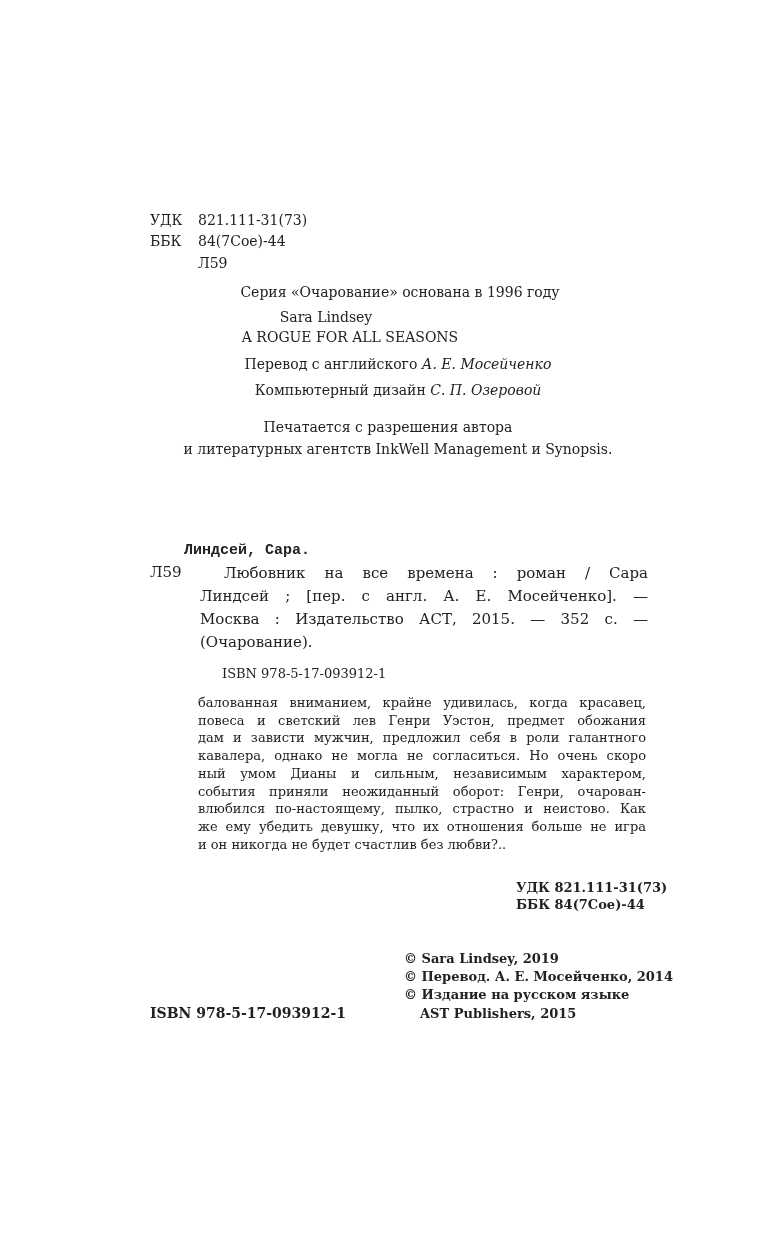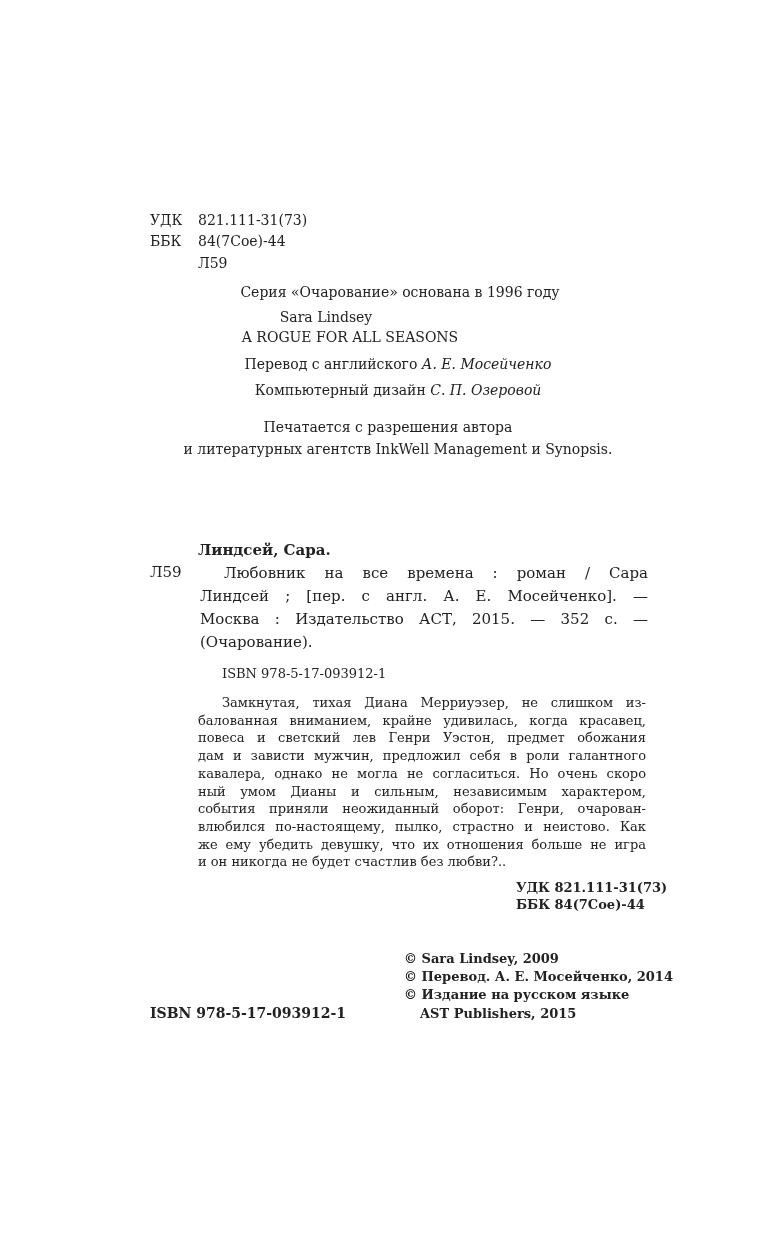--- a/index.html
+++ b/index.html
@@ -42,44 +42,43 @@
 </div>
 
 <div class="abs t14 center" style="left:0; width:796px; top:381px;">
   <span>Компьютерный дизайн</span>
   <span class="it">С. П. Озеровой</span>
 </div>
 
 <div class="abs t14 center" style="left:0; width:776px; top:418px;">Печатается с разрешения автора</div>
 <div class="abs t14 center" style="left:0; width:796px; top:440px;">и литературных агентств InkWell Management и Synopsis.</div>
 
-<div class="abs t15 b" style="left:198px; top:540px;">Линдсей, Сара.</div>
+<div class="abs t15 b" style="left:184px; top:540px;font-family:Liberation Mono, monospace;">Линдсей, Сара.</div>
 <div class="abs t15" style="left:150px; top:562px;">Л59</div>
 <div class="abs t15" style="left:200px; top:562px; width:448px; white-space:normal;">
   <span class="para-line indent" style="line-height:23px;">Любовник на все времена : роман / Сара</span>
   <span class="para-line" style="line-height:23px;">Линдсей ; [пер. с англ. А. Е. Мосейченко]. —</span>
   <span class="para-line" style="line-height:23px;">Москва : Издательство АСТ, 2015. — 352 с. —</span>
   <span class="para-line last" style="line-height:23px;">(Очарование).</span>
 </div>
 <div class="abs t13" style="left:222px; top:665px;">ISBN 978-5-17-093912-1</div>
 
 <div class="abs t13" style="left:198px; top:694px; width:448px; white-space:normal;">
-  <span class="para-line indent">Замкнутая, тихая Диана Мерриуэзер, не слишком из-</span>
   <span class="para-line">балованная вниманием, крайне удивилась, когда красавец,</span>
   <span class="para-line">повеса и светский лев Генри Уэстон, предмет обожания</span>
   <span class="para-line">дам и зависти мужчин, предложил себя в роли галантного</span>
   <span class="para-line">кавалера, однако не могла не согласиться. Но очень скоро</span>
   <span class="para-line">ный умом Дианы и сильным, независимым характером,</span>
   <span class="para-line">события приняли неожиданный оборот: Генри, очарован-</span>
   <span class="para-line">влюбился по-настоящему, пылко, страстно и неистово. Как</span>
   <span class="para-line">же ему убедить девушку, что их отношения больше не игра</span>
   <span class="para-line last">и он никогда не будет счастлив без любви?..</span>
 </div>
 
 <div class="abs t13 b" style="left:516px; top:879px;">УДК 821.111-31(73)</div>
 <div class="abs t13 b" style="left:516px; top:896px;">ББК 84(7Сое)-44</div>
 
-<div class="abs t13 b" style="left:404px; top:950px;">© Sara Lindsey, 2009</div>
+<div class="abs t13 b" style="left:404px; top:950px;">© Sara Lindsey, 2019</div>
 <div class="abs t13 b" style="left:404px; top:968px;">© Перевод. А. Е. Мосейченко, 2014</div>
 <div class="abs t13 b" style="left:404px; top:986px;">© Издание на русском языке</div>
 <div class="abs t13 b" style="left:420px; top:1005px;">AST Publishers, 2015</div>
 
 <div class="abs t13 b" style="left:150px; top:1005px; font-size:14px;">ISBN 978-5-17-093912-1</div>
 
 </body></html>

